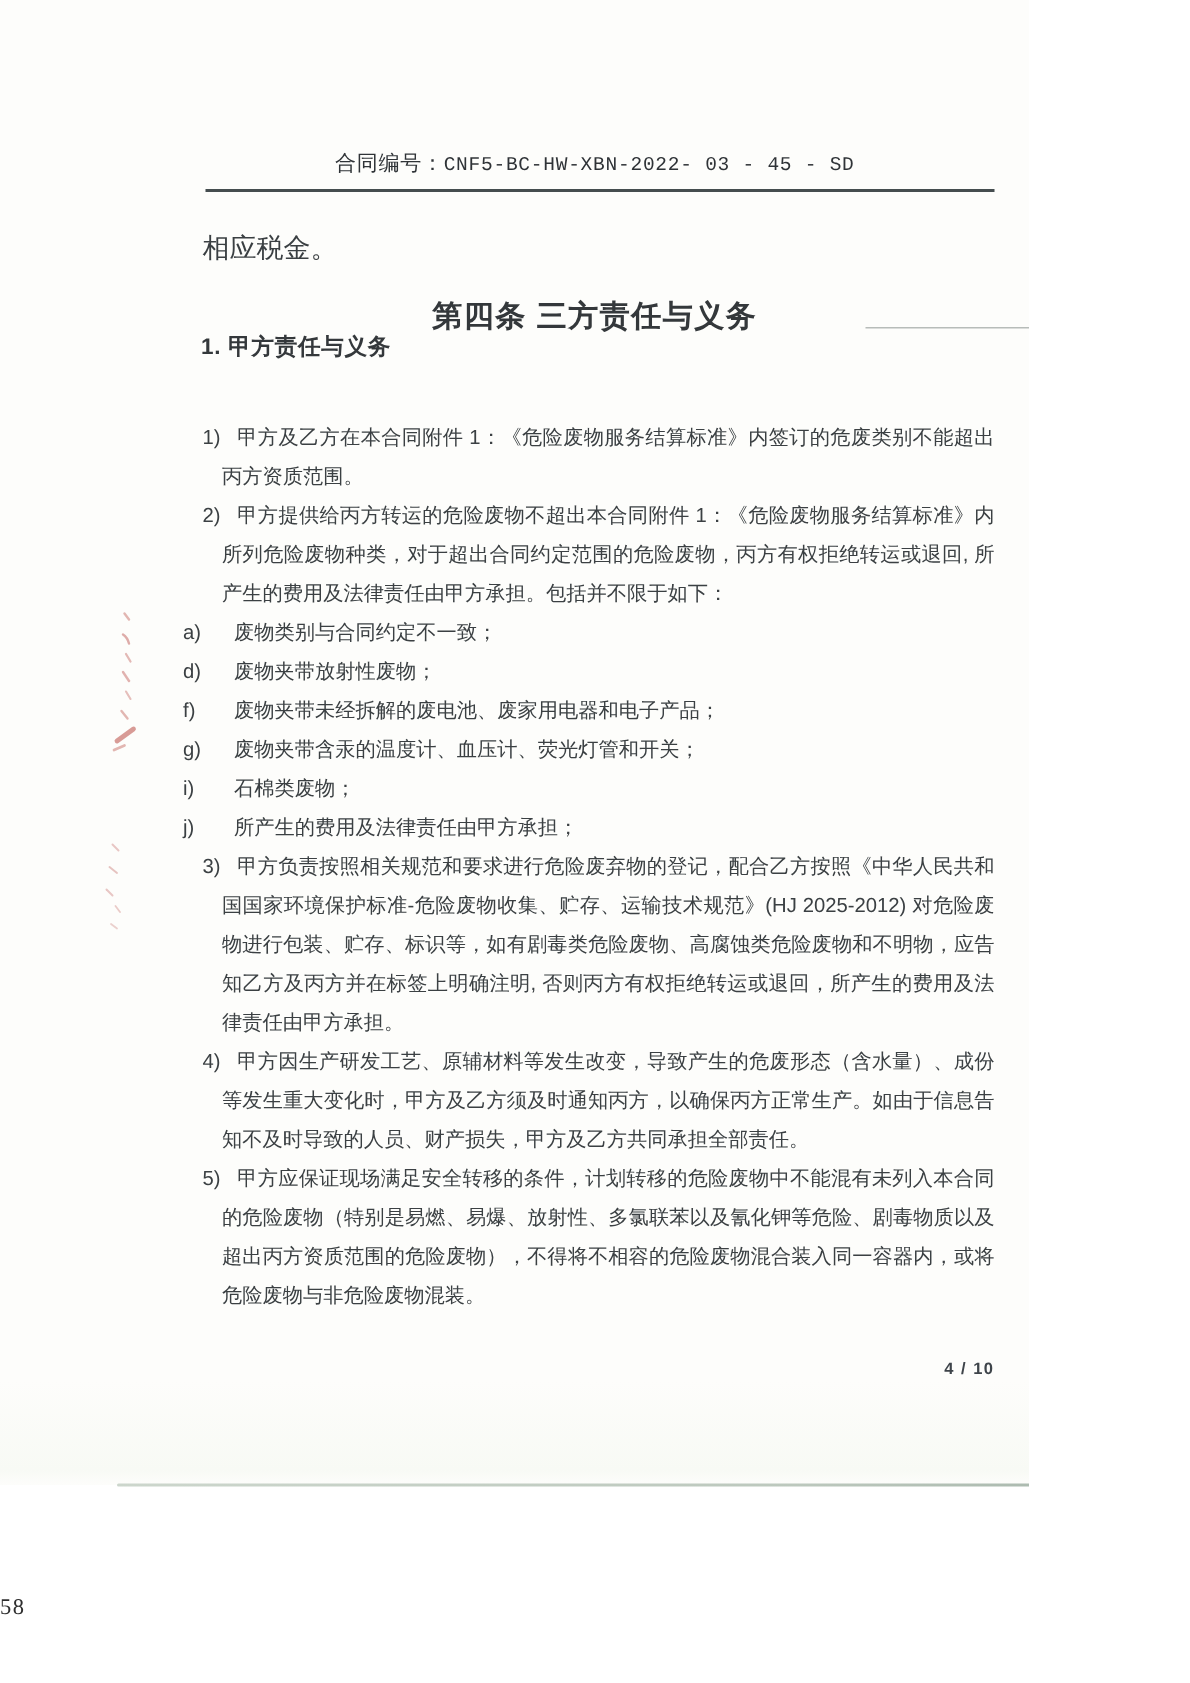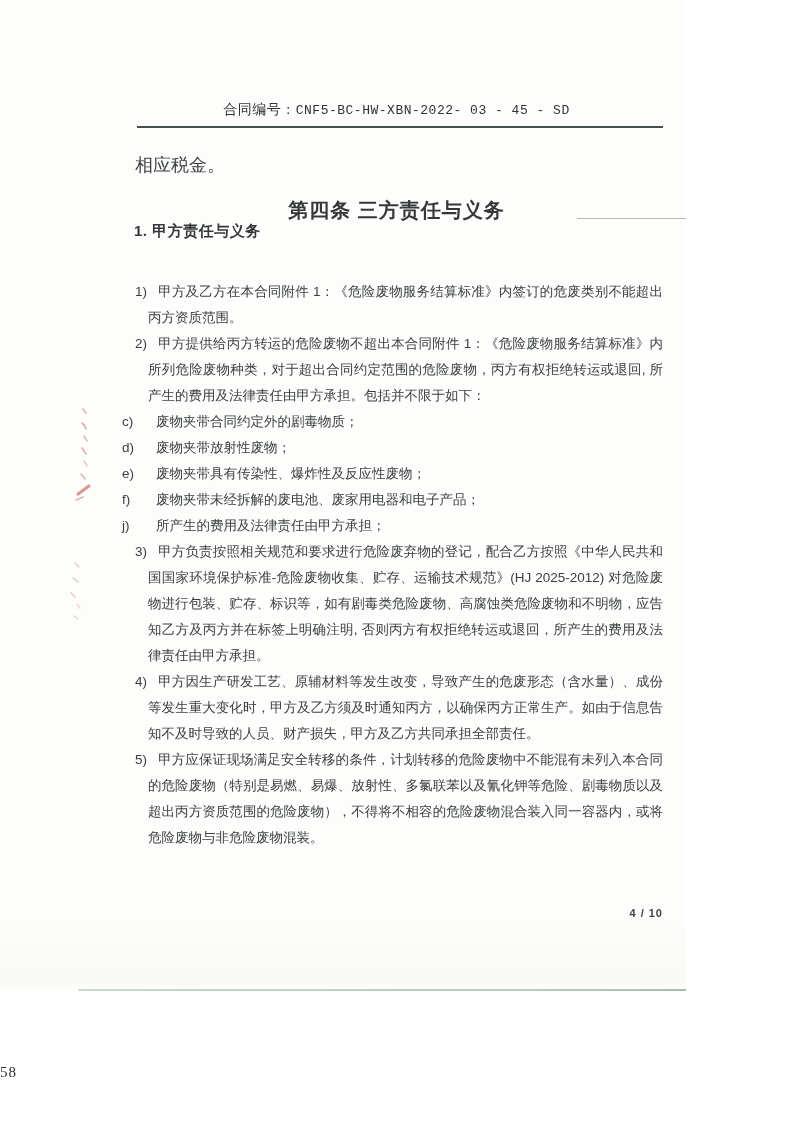--- a/index.html
+++ b/index.html
@@ -126,24 +126,25 @@
   <div class="intro-par">相应税金。</div>
 
   <div class="section-heading">第四条 三方责任与义务</div>
   <div class="heading-rule"></div>
 
   <div class="subsection-heading">1. 甲方责任与义务</div>
 
   <div class="content">
     <div class="num-item"><span class="num-label">1)</span><span>甲方及乙方在本合同附件 1：《危险废物服务结算标准》内签订的危废类别不能超出丙方资质范围。</span></div>
     <div class="num-item"><span class="num-label">2)</span><span>甲方提供给丙方转运的危险废物不超出本合同附件 1：《危险废物服务结算标准》内所列危险废物种类，对于超出合同约定范围的危险废物，丙方有权拒绝转运或退回, 所产生的费用及法律责任由甲方承担。包括并不限于如下：</span></div>
-    <div class="let-item"><span class="let-label">c)</span><span>废物夹带合同约定外的剧毒物质；</span></div>
+    <div class="let-item"><span class="let-label">a)</span><span>废物类别与合同约定不一致；</span></div>
     <div class="let-item"><span class="let-label">d)</span><span>废物夹带放射性废物；</span></div>
-    <div class="let-item"><span class="let-label">e)</span><span>废物夹带具有传染性、爆炸性及反应性废物；</span></div>
     <div class="let-item"><span class="let-label">f)</span><span>废物夹带未经拆解的废电池、废家用电器和电子产品；</span></div>
+    <div class="let-item"><span class="let-label">g)</span><span>废物夹带含汞的温度计、血压计、荧光灯管和开关；</span></div>
+    <div class="let-item"><span class="let-label">i)</span><span>石棉类废物；</span></div>
     <div class="let-item"><span class="let-label">j)</span><span>所产生的费用及法律责任由甲方承担；</span></div>
     <div class="num-item"><span class="num-label">3)</span><span>甲方负责按照相关规范和要求进行危险废弃物的登记，配合乙方按照《中华人民共和国国家环境保护标准-危险废物收集、贮存、运输技术规范》(HJ 2025-2012) 对危险废物进行包装、贮存、标识等，如有剧毒类危险废物、高腐蚀类危险废物和不明物，应告知乙方及丙方并在标签上明确注明, 否则丙方有权拒绝转运或退回，所产生的费用及法律责任由甲方承担。</span></div>
     <div class="num-item"><span class="num-label">4)</span><span>甲方因生产研发工艺、原辅材料等发生改变，导致产生的危废形态（含水量）、成份等发生重大变化时，甲方及乙方须及时通知丙方，以确保丙方正常生产。如由于信息告知不及时导致的人员、财产损失，甲方及乙方共同承担全部责任。</span></div>
     <div class="num-item"><span class="num-label">5)</span><span>甲方应保证现场满足安全转移的条件，计划转移的危险废物中不能混有未列入本合同的危险废物（特别是易燃、易爆、放射性、多氯联苯以及氰化钾等危险、剧毒物质以及超出丙方资质范围的危险废物），不得将不相容的危险废物混合装入同一容器内，或将危险废物与非危险废物混装。</span></div>
   </div>
 
   <div class="page-indicator">4 / 10</div>
 
   <svg class="red-marks" viewBox="0 0 42 232" xmlns="http://www.w3.org/2000/svg">
     <g stroke="#b94a44" fill="none" stroke-linecap="round">

